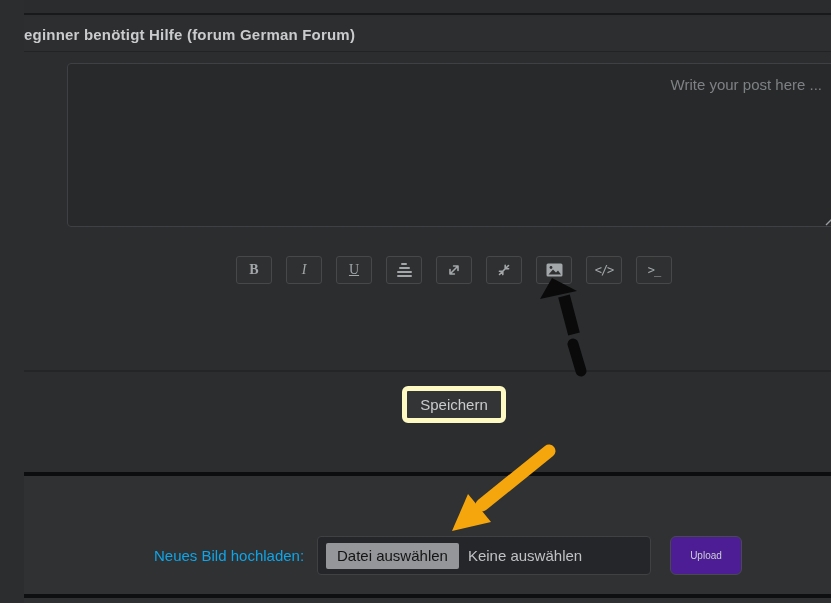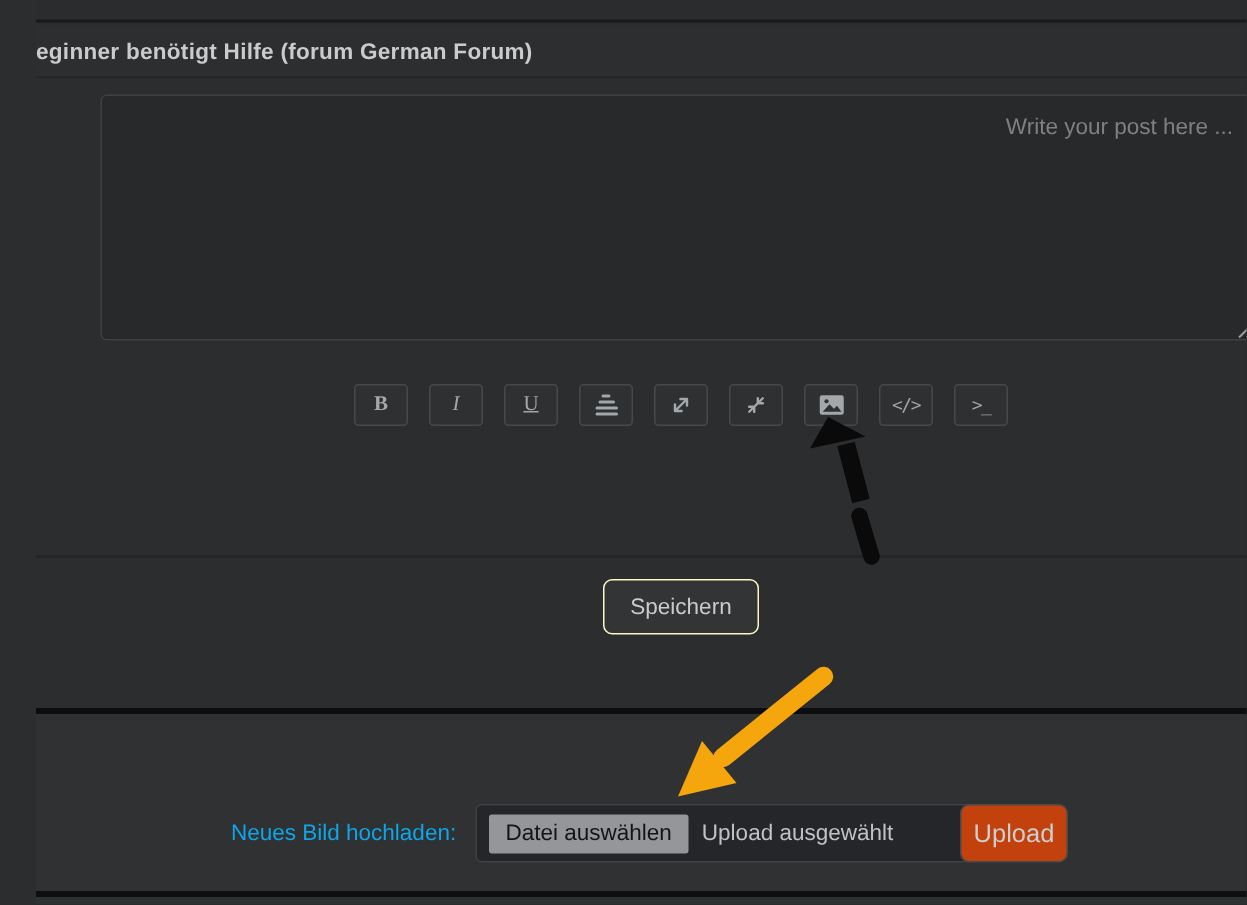--- a/index.html
+++ b/index.html
@@ -25,31 +25,31 @@
   .tb-btn .mono{font-family:"DejaVu Sans Mono",monospace;font-size:12px;letter-spacing:-1px;}
   .align-icon{display:flex;flex-direction:column;align-items:center;gap:2px;}
   .align-icon i{display:block;height:2px;background:#a4a7aa;border-radius:1px;}
   .align-icon i:nth-child(1){width:6px;}
   .align-icon i:nth-child(2){width:11px;}
   .align-icon i:nth-child(3){width:15px;}
   .align-icon i:nth-child(4){width:15px;}
 
   .mid-divider{position:absolute;left:0;top:370px;width:831px;height:2px;background:#232527;}
 
-  .save-btn{position:absolute;left:378px;top:386px;width:104px;height:37px;background:#323436;border:1px solid #fef9c3;border-radius:6px;color:#c9cbcd;font-size:15px;cursor:pointer;}
+  .save-btn{position:absolute;left:378px;top:386px;width:104px;height:37px;background:#323436;border:5px solid #fef9c3;border-radius:6px;color:#c9cbcd;font-size:15px;cursor:pointer;}
 
   .black-divider{position:absolute;left:0;top:472px;width:831px;height:4px;background:#0c0d0e;}
 
   
   .upload-section{position:absolute;left:0;top:476px;width:831px;height:118px;background:#2f3133;}
   .upload-label{position:absolute;left:130px;top:547px;color:#0ea5e9;font-size:15px;}
   .file-box{position:absolute;left:293px;top:536px;width:334px;height:39px;background:#242629;border:1px solid #3f4143;border-radius:4px;display:flex;align-items:center;padding-left:8px;}
   .choose-btn{background:#949699;color:#141414;border:none;border-radius:2px;font-size:15px;height:26px;padding:0 11px;cursor:pointer;}
   .no-file{color:#c0c2c4;font-size:15px;margin-left:9px;white-space:nowrap;}
-  .upload-btn{position:absolute;left:616px;top:536px;width:72px;height:39px;background:#c2410c;border:1px solid #484a4c;border-radius:6px;color:#cccecf;font-size:17px;cursor:pointer;}
+  .upload-btn{position:absolute;left:646px;top:536px;width:72px;height:39px;background:#4c1d95;border:1px solid #484a4c;border-radius:6px;color:#cccecf;font-size:10px;cursor:pointer;}
 
   .bottom-line{position:absolute;left:0;top:594px;width:831px;height:4px;background:#0e0f10;}
   .bottom-strip{position:absolute;left:0;top:598px;width:831px;height:5px;background:#2e3032;}
 
   .annot{position:absolute;pointer-events:none;}
   svg{display:block;}
 </style>
 </head>
 <body>
 
@@ -121,21 +121,21 @@
 
   <button class="save-btn">Speichern</button>
 
   <div class="black-divider"></div>
 
   <div class="upload-section"></div>
   <span class="upload-label">Neues Bild hochladen:</span>
 
   <div class="file-box">
     <button class="choose-btn">Datei auswählen</button>
-    <span class="no-file">Upload ausgewählt</span>
+    <span class="no-file">Keine auswählen</span>
   </div>
 
   <button class="upload-btn">Upload</button>
 
   <div class="bottom-line"></div>
   <div class="bottom-strip"></div>
 
   <div class="annot" style="left:503px;top:272px;">
     <svg width="72" height="110" viewBox="0 0 72 110">
       <polygon points="25,6 13,27 50,19" fill="#0a0a0b"></polygon>

